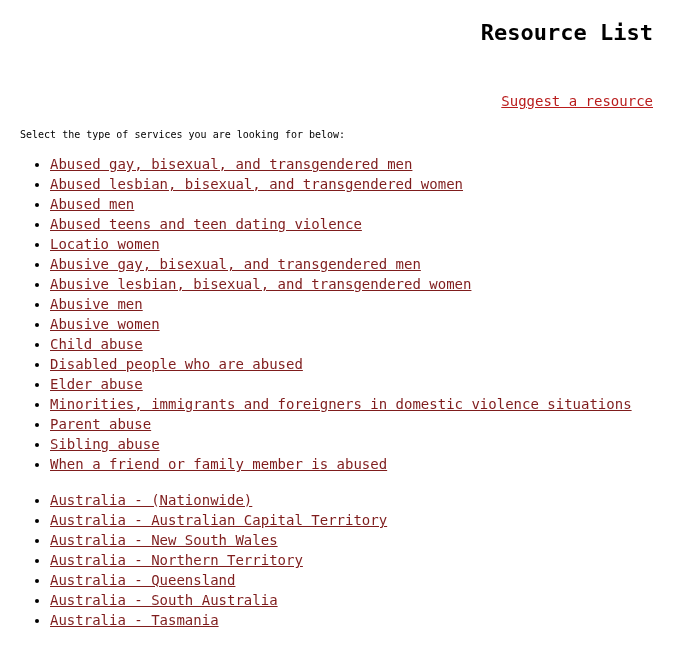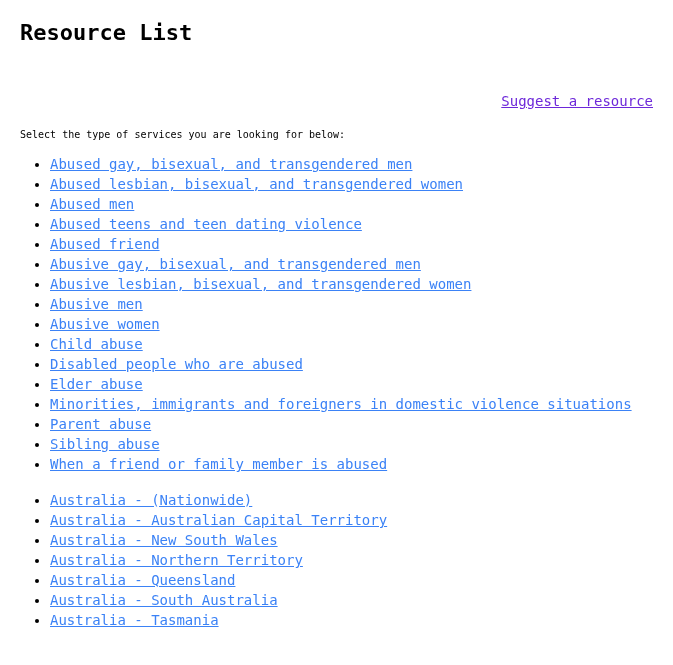--- a/index.html
+++ b/index.html
@@ -12,28 +12,29 @@
       font-size: 14px;
       background: #fff;
       color: #000;
       padding: 20px 20px 20px 20px;
       max-width: 673px;
     }
     #page-title {
       font-size: 22px;
       font-weight: bold;
       margin-bottom: 10px;
+      text-align: right;
     }
     #top-links {
       text-align: right;
       margin-bottom: 20px;
     }
     #top-links a {
       display: block;
-      color: #6d28d9;
+      color: #b91c1c;
       text-decoration: underline;
       font-size: 14px;
       margin-top: 48px;
     }
     #subtitle {
       font-size: 10px;
       margin-bottom: 16px;
       font-family: monospace;
     }
     .section-header {
@@ -47,21 +48,21 @@
     }
     ul.resource-list {
       list-style: disc;
       margin-left: 30px;
       margin-bottom: 20px;
     }
     ul.resource-list li {
       margin-bottom: 4px;
     }
     ul.resource-list li a {
-      color: #3b82f6;
+      color: #7f1d1d;
       text-decoration: underline;
       font-size: 14px;
       font-family: monospace;
     }
     .section-group {
       margin-bottom: 10px;
     }
   </style>
 </head>
 <body>
@@ -73,21 +74,21 @@
 </div>
 
 <div id="subtitle">Select the type of services you are looking for below:</div>
 
 <div class="section-group">
   <ul class="resource-list" id="population-list">
   <li><a href="#">Abused gay, bisexual, and transgendered men</a></li>
       <li><a href="#">Abused lesbian, bisexual, and transgendered women</a></li>
       <li><a href="#">Abused men</a></li>
       <li><a href="#">Abused teens and teen dating violence</a></li>
-      <li><a href="#">Abused friend</a></li>
+      <li><a href="#">Locatio women</a></li>
       <li><a href="#">Abusive gay, bisexual, and transgendered men</a></li>
       <li><a href="#">Abusive lesbian, bisexual, and transgendered women</a></li>
       <li><a href="#">Abusive men</a></li>
       <li><a href="#">Abusive women</a></li>
       <li><a href="#">Child abuse</a></li>
       <li><a href="#">Disabled people who are abused</a></li>
       <li><a href="#">Elder abuse</a></li>
       <li><a href="#">Minorities, immigrants and foreigners in domestic violence situations</a></li>
       <li><a href="#">Parent abuse</a></li>
       <li><a href="#">Sibling abuse</a></li>

